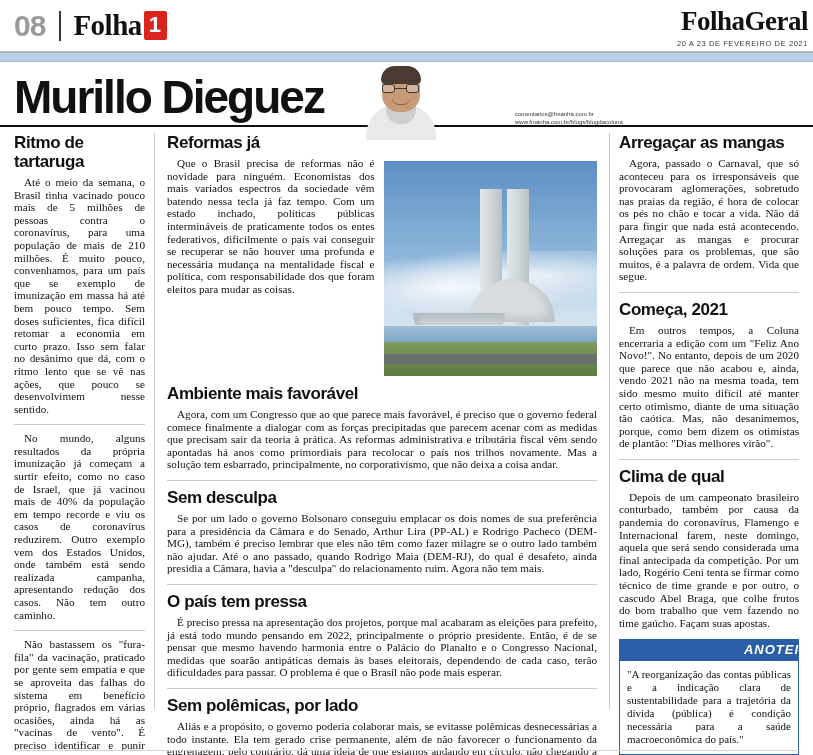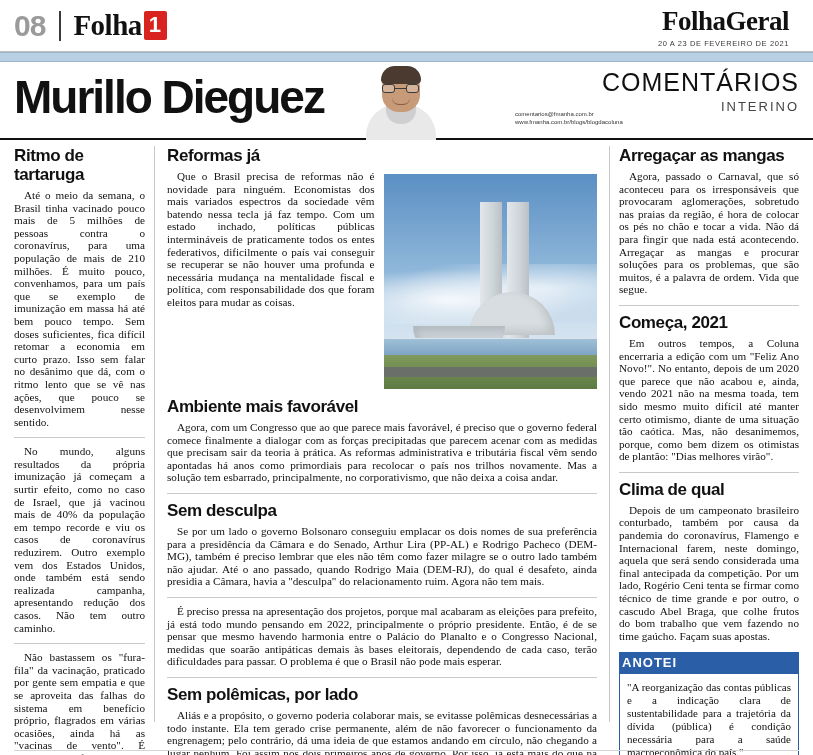--- a/index.html
+++ b/index.html
@@ -53,21 +53,21 @@
     font-family: "Liberation Sans", sans-serif;
     font-weight: bold;
     font-size: 22px;
     line-height: 26px;
     padding: 1px 6px 2px 5px;
     margin-left: 2px;
     border-radius: 2px;
   }
   .masthead-right {
     position: absolute;
-    right: 24px;
+    right: 5px;
     top: 6px;
     text-align: right;
   }
   .fg-title {
     font-family: "Liberation Serif", serif;
     font-size: 27px;
     font-weight: bold;
     letter-spacing: -0.5px;
   }
   .fg-title .geral { font-weight: bold; }
@@ -84,21 +84,21 @@
   .blueband {
     height: 10px;
     background: #b8cfe4;
     border-top: 1px solid #9ab4cc;
     border-bottom: 1px solid #9ab4cc;
   }
 
   
   .titleblock {
     position: relative;
-    height: 78px;
+    height: 65px;
     border-bottom: 2px solid #111;
     padding: 0 14px;
   }
   .author-name {
     font-family: "Liberation Sans", sans-serif;
     font-weight: bold;
     font-size: 46px;
     letter-spacing: -2px;
     line-height: 70px;
     color: #111;
@@ -288,23 +288,24 @@
   }
 
   
   .anotei-bar {
     background: #2a5fa8;
     color: #fff;
     font-family: "Liberation Sans", sans-serif;
     font-weight: bold;
     font-size: 13px;
     letter-spacing: 1px;
-    text-align: left;
+    text-align: right;
     padding: 3px 0 4px 3px;
     margin-top: 10px;
+    font-style: italic;
   }
   .anotei-box {
     border: 1px solid #2a5fa8;
     border-top: none;
     padding: 7px 7px 8px 7px;
   }
   .anotei-quote {
     font-family: "Liberation Serif", serif;
     font-size: 11px;
     line-height: 13px;
@@ -343,24 +344,20 @@
     <div class="hs-body"></div>
     <div class="hs-collar"></div>
     <div class="hs-head"></div>
     <div class="hs-hair"></div>
     <div class="hs-glass-l"></div>
     <div class="hs-glass-r"></div>
     <div class="hs-bridge"></div>
     <div class="hs-smile"></div>
   </div>
 
-  <div class="comentarios-box">
-    <div class="comentarios">COMENTÁRIOS</div>
-    <div class="interino">INTERINO</div>
-  </div>
 
   <div class="contact">
     <div>comentarios@fmanha.com.br</div>
     <div>www.fmanha.com.br/blogs/blogdacoluna</div>
   </div>
 </div>
 
 <div class="content">
 
   <div class="col col-1">
@@ -397,20 +394,21 @@
     </div>
 
     <h2 class="head">Ambiente mais favorável</h2>
     <p class="body">Agora, com um Congresso que ao que parece mais favorável, é preciso que o governo federal comece finalmente a dialogar com as forças precipitadas que parecem acenar com as medidas que precisam sair da teoria à prática. As reformas administrativa e tributária fiscal vêm sendo apontadas há anos como primordiais para recolocar o país nos trilhos novamente. Mas a solução tem esbarrado, principalmente, no corporativismo, que não deixa a coisa andar.</p>
 
     <div class="sep"></div>
     <h2 class="head">Sem desculpa</h2>
     <p class="body">Se por um lado o governo Bolsonaro conseguiu emplacar os dois nomes de sua preferência para a presidência da Câmara e do Senado, Arthur Lira (PP-AL) e Rodrigo Pacheco (DEM-MG), também é preciso lembrar que eles não têm como fazer milagre se o outro lado também não ajudar. Até o ano passado, quando Rodrigo Maia (DEM-RJ), do qual é desafeto, ainda presidia a Câmara, havia a "desculpa" do relacionamento ruim. Agora não tem mais.</p>
 
     <div class="sep"></div>
+    <h2 class="head">O país tem pressa</h2>
     <p class="body">É preciso pressa na apresentação dos projetos, porque mal acabaram as eleições para prefeito, já está todo mundo pensando em 2022, principalmente o próprio presidente. Então, é de se pensar que mesmo havendo harmonia entre o Palácio do Planalto e o Congresso Nacional, medidas que soarão antipáticas demais às bases eleitorais, dependendo de cada caso, terão dificuldades para passar. O problema é que o Brasil não pode mais esperar.</p>
 
     <div class="sep"></div>
     <h2 class="head">Sem polêmicas, por lado</h2>
     <p class="body">Aliás e a propósito, o governo poderia colaborar mais, se evitasse polêmicas desnecessárias a todo instante. Ela tem gerado crise permanente, além de não favorecer o funcionamento da engrenagem; pelo contrário, dá uma ideia de que estamos andando em círculo, não chegando a lugar nenhum. Foi assim nos dois primeiros anos de governo. Por isso, já está mais do que na hora de a equipe econômica, principalmente, mostrar a que veio.</p>
   </div>
 
   <div class="col col-3">
     <h2 class="head">Arregaçar as mangas</h2>
     <p class="body">Agora, passado o Carnaval, que só aconteceu para os irresponsáveis que provocaram aglomerações, sobretudo nas praias da região, é hora de colocar os pés no chão e tocar a vida. Não dá para fingir que nada está acontecendo. Arregaçar as mangas e procurar soluções para os problemas, que são muitos, é a palavra de ordem. Vida que segue.</p>

